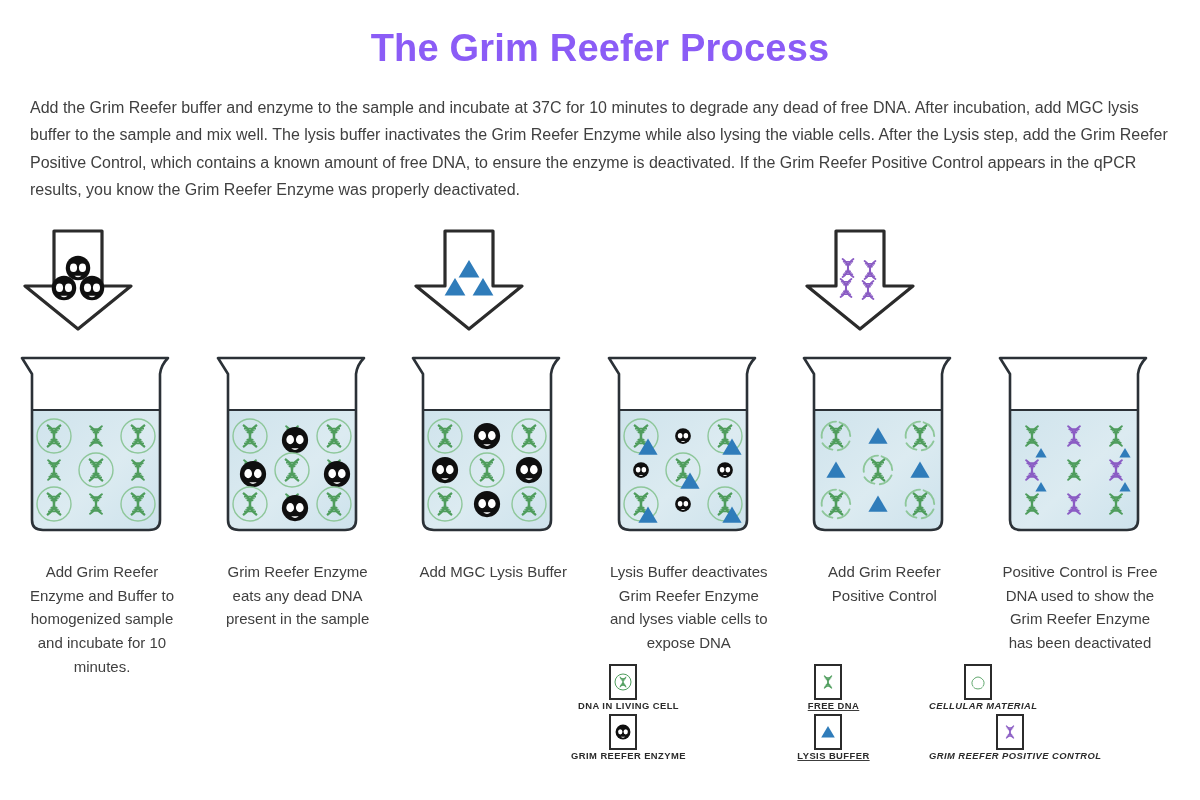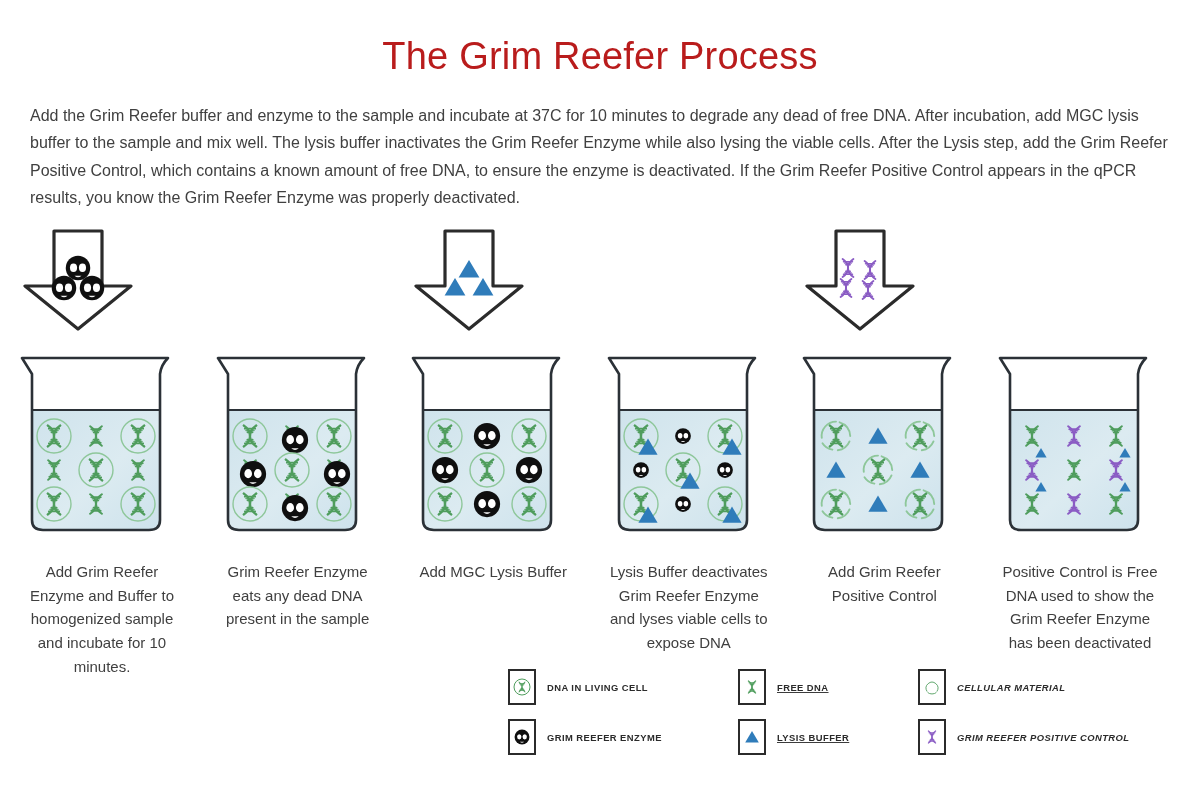--- a/index.html
+++ b/index.html
@@ -8,24 +8,24 @@
     width:1200px; height:800px;
     background:#ffffff;
     font-family:"Liberation Sans", sans-serif;
     color:#3c3c3c;
     overflow:hidden;
     position:relative;
   }
   #page-title {
     text-align:center;
     font-size:38px;
-    font-weight:400;
-    color:#b91c1c;
+    font-weight:700;
+    color:#8b5cf6;
     letter-spacing:.2px;
-    margin:36px 0 0 0;
+    margin:28px 0 0 0;
     line-height:1.1;
   }
   #intro {
     margin:24px 30px 16px 30px;
     font-size:16px;
     line-height:1.72;
     color:#404040;
     text-align:left;
   }
   #steps {
@@ -46,21 +46,21 @@
     text-align:center;
     color:#3f3f3f;
     width:168px;
   }
   #legend {
     position:absolute;
     left:508px; top:662px;
     width:640px;
   }
   .legend-row { display:flex; align-items:center; height:50px; }
-  .legend-item { display:flex; align-items:center; }
+  .legend-item { display:flex; align-items:center;flex-direction:column; }
   .legend-item.c1 { width:230px; }
   .legend-item.c2 { width:180px;text-decoration:underline; }
   .legend-item.c3 { width:auto;font-style:italic; }
   .legend-box {
     width:28px; height:36px;
     border:2.5px solid #2b2b2b;
     background:#fff;
     display:flex; align-items:center; justify-content:center;
     flex:0 0 auto;
   }

